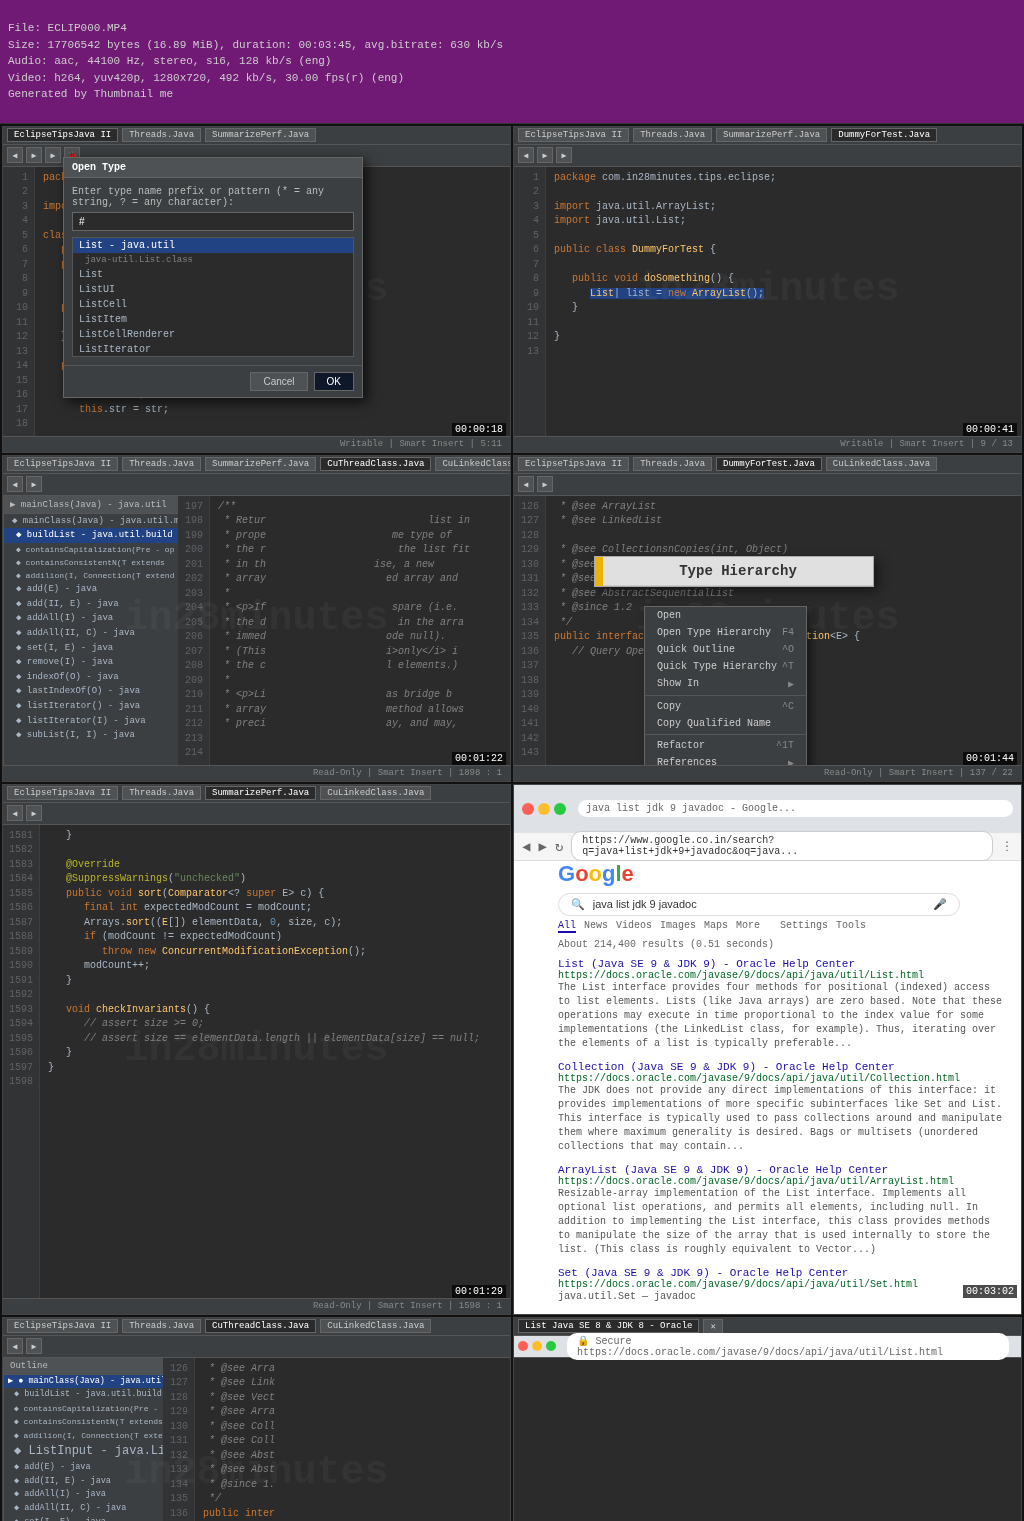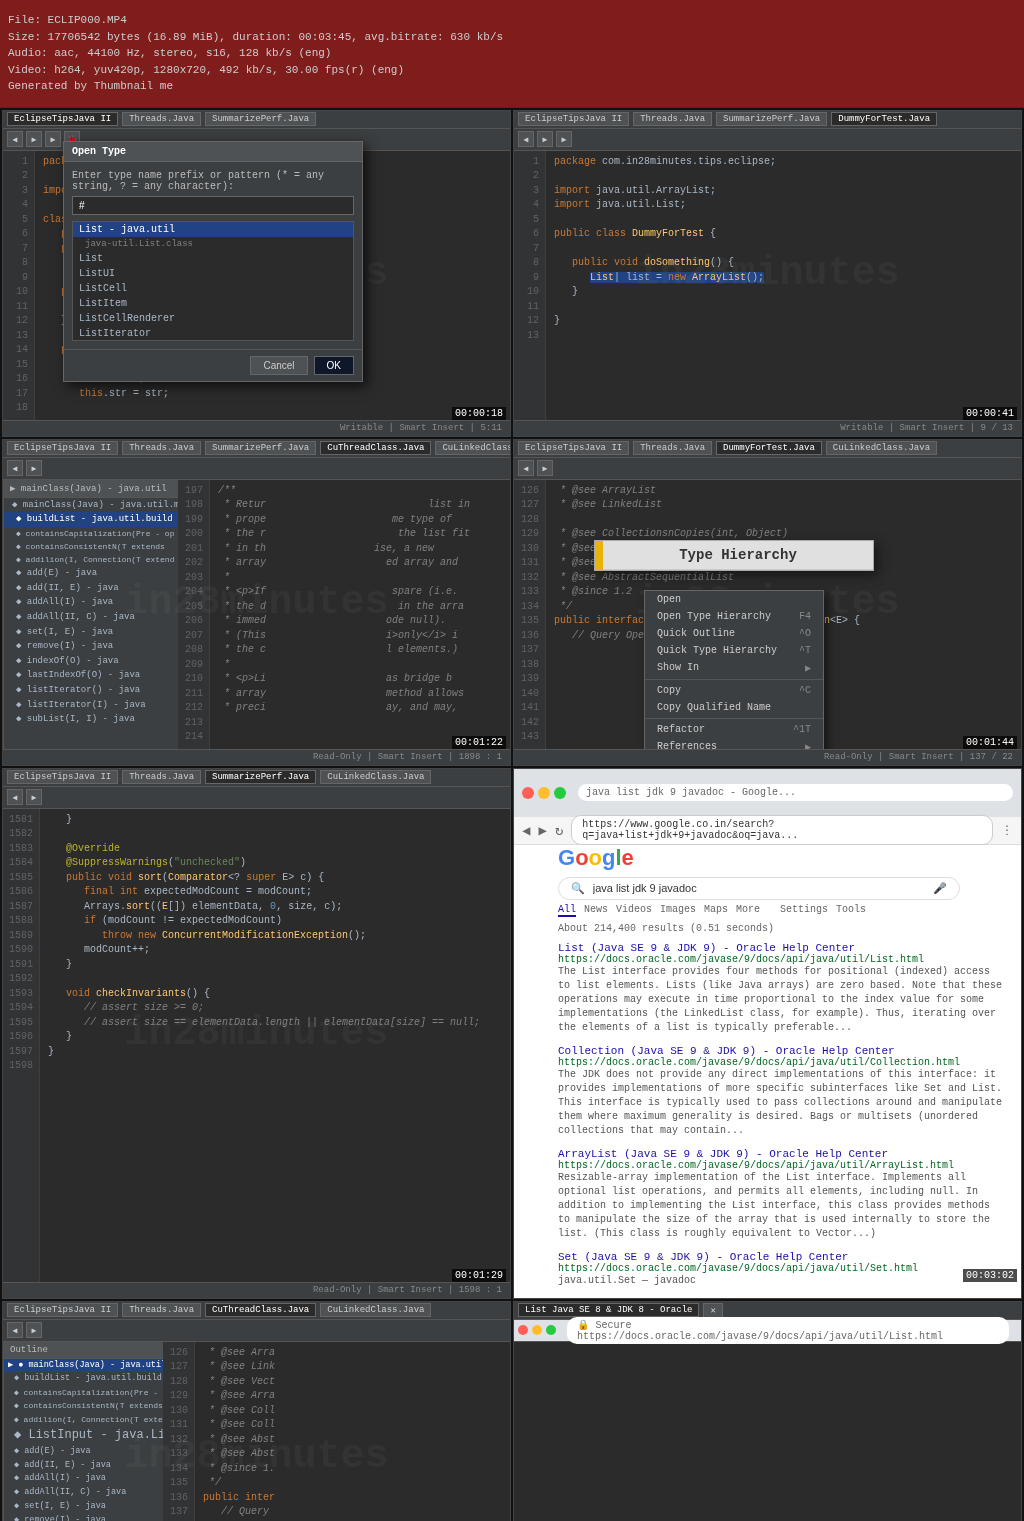--- a/index.html
+++ b/index.html
@@ -8,23 +8,23 @@
       min-height: 1521px;
       background: #1a1a1a;
       font-family: 'Courier New', monospace;
       font-size: 11px;
       color: #ccc;
       overflow-x: hidden;
     }
 
     
     .file-info {
-      background: #7f1d1d;
+      background: #701a75;
       color: #ccc;
-      padding: 12px 8px;
+      padding: 20px 8px;
       font-size: 11px;
       line-height: 1.5;
       border-bottom: 1px solid #333;
     }
 
     
     .screenshot-grid {
       display: grid;
       grid-template-columns: 1fr 1fr;
       grid-template-rows: auto auto auto auto auto;
@@ -250,21 +250,21 @@
       color: #333;
       text-align: center;
       border-bottom: 1px solid #ccc;
     }
 
     
     .context-menu {
       position: absolute;
       top: 100px;
       left: 120px;
-      width: 180px;
+      width: 163px;
       background: #3c3f41;
       border: 1px solid #666;
       box-shadow: 4px 4px 8px rgba(0,0,0,0.5);
       z-index: 20;
       font-size: 10px;
       text-align: center;
     }
 
     .ctx-item {
       padding: 3px 12px;

